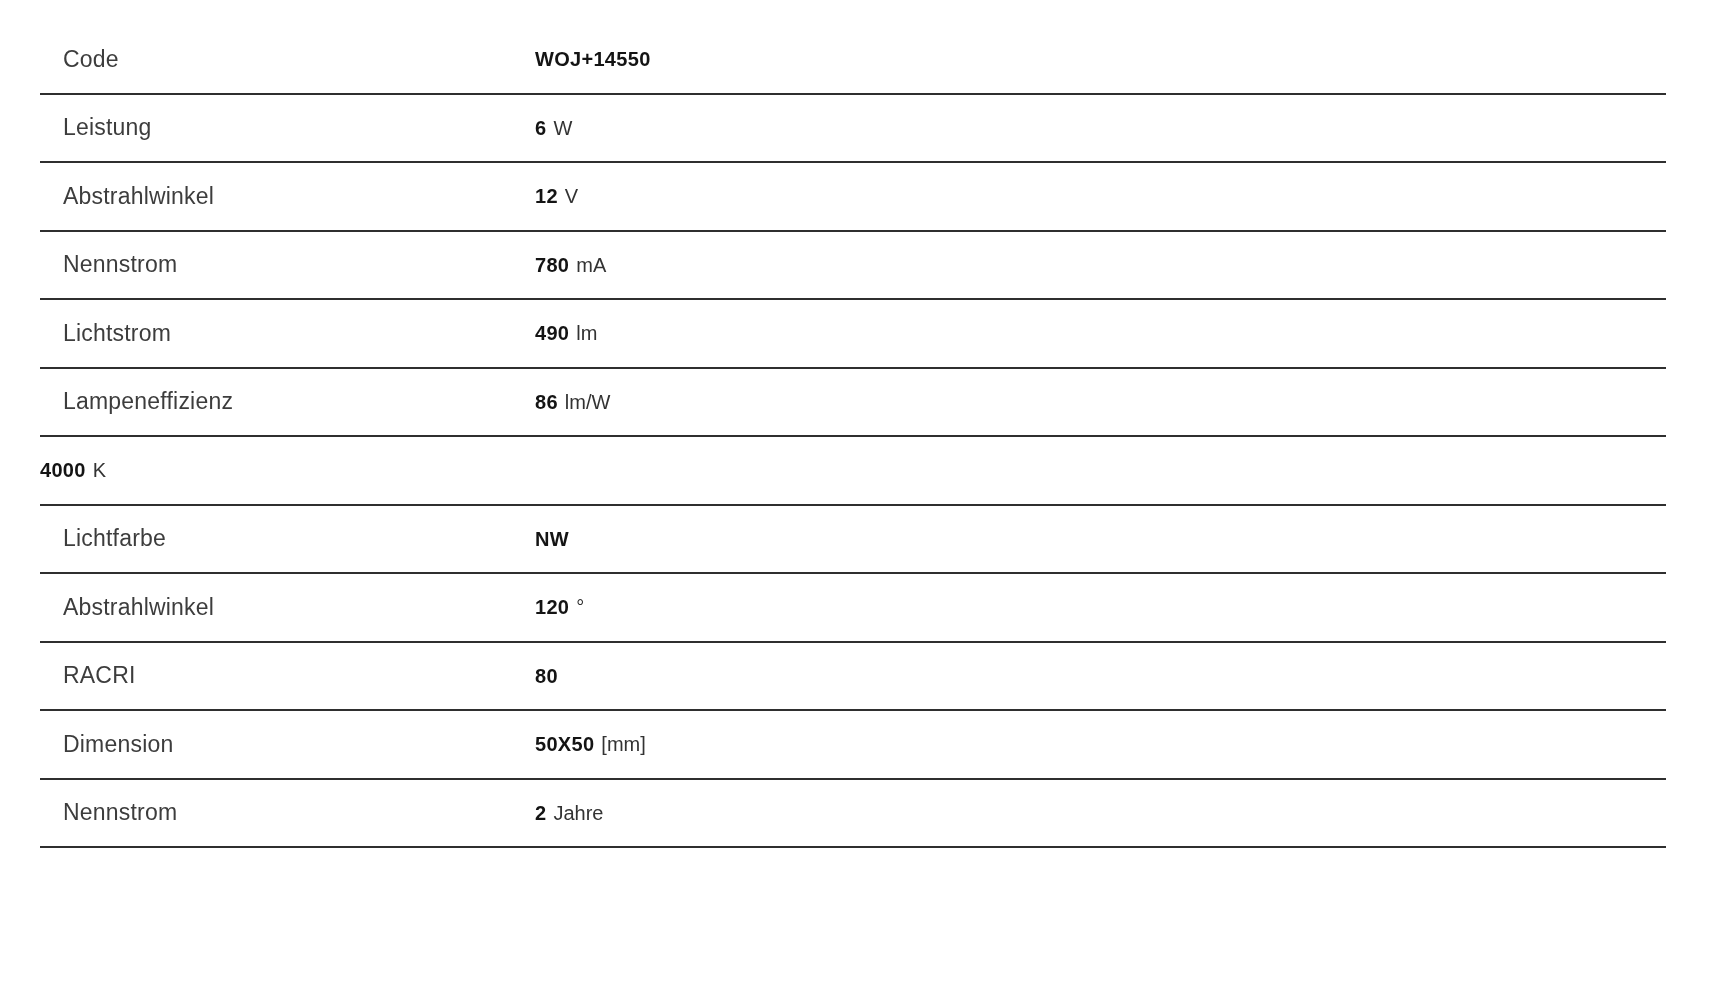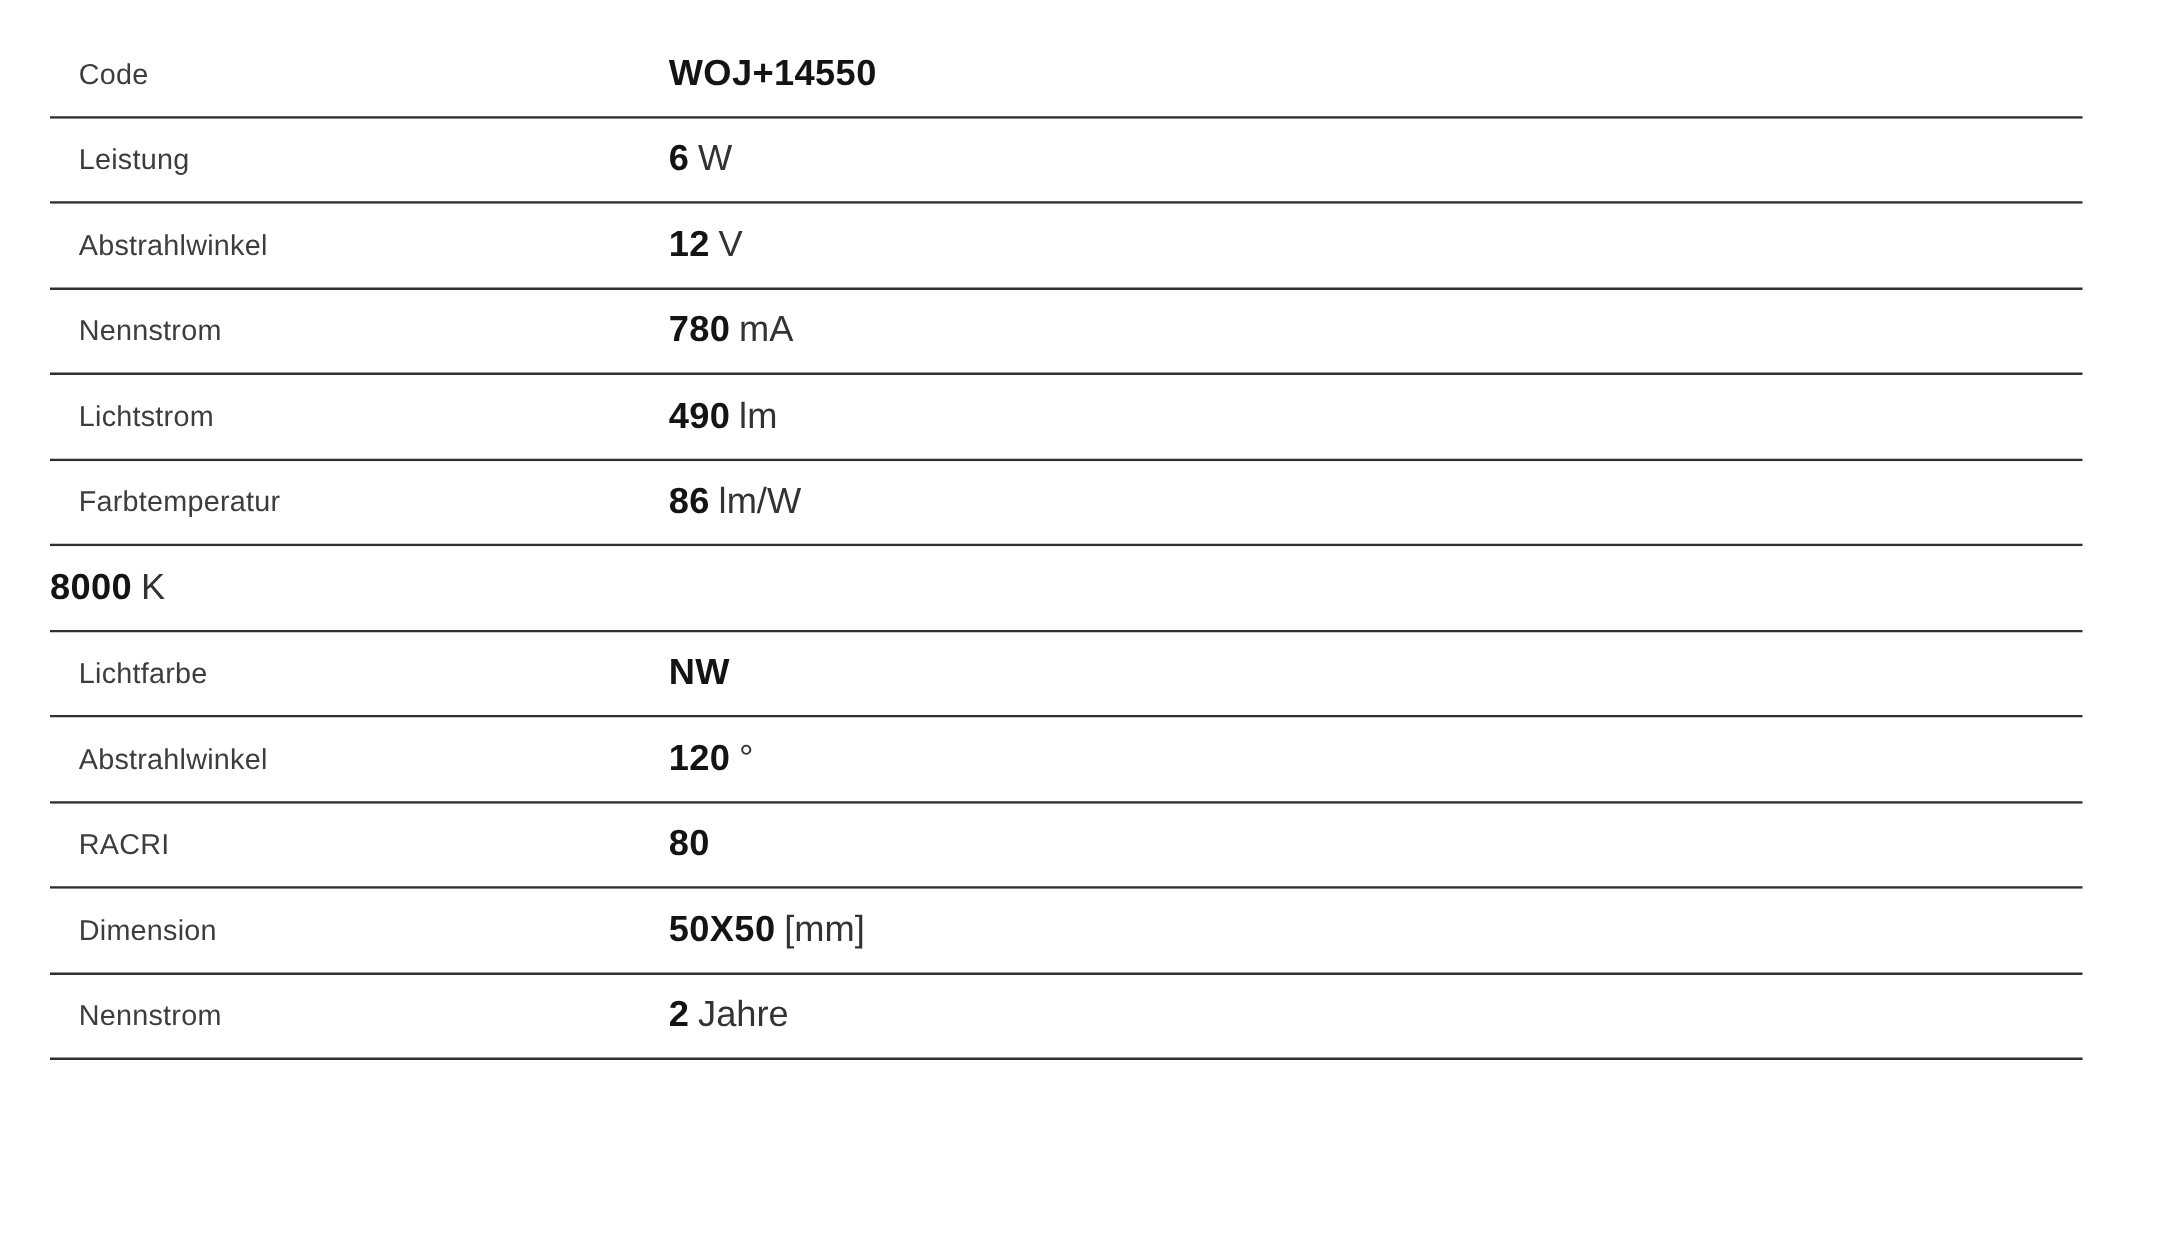--- a/index.html
+++ b/index.html
@@ -33,21 +33,21 @@
     flex: 0 0 495px;
     box-sizing: border-box;
     padding-left: 23px;
     font-size: 23px;
     line-height: 1;
     color: #3d3d3d;
     letter-spacing: 0.2px;
     white-space: nowrap;
   }
   .spec-value {
-    font-size: 29px;
+    font-size: 20px;
     line-height: 1;
     color: #141414;
     white-space: nowrap;
   }
   .val-num {
     font-weight: 700;
     letter-spacing: 0.3px;
     color: #141414;
   }
   .val-unit {
@@ -91,29 +91,29 @@
     </div>
 
     <div class="spec-row">
       <div class="spec-label">Lichtstrom</div>
       <div class="spec-value">
         <span class="val-num">490</span><span class="val-unit">lm</span>
       </div>
     </div>
 
     <div class="spec-row">
-      <div class="spec-label">Farbtemperatur</div>
+      <div class="spec-label">Lampeneffizienz</div>
       <div class="spec-value">
         <span class="val-num">86</span><span class="val-unit">lm/W</span>
       </div>
     </div>
 
     <div class="spec-row">
       <div class="spec-value">
-        <span class="val-num">8000</span><span class="val-unit">K</span>
+        <span class="val-num">4000</span><span class="val-unit">K</span>
       </div>
     </div>
 
     <div class="spec-row">
       <div class="spec-label">Lichtfarbe</div>
       <div class="spec-value">
         <span class="val-num">NW</span><span class="val-unit"></span>
       </div>
     </div>
 

